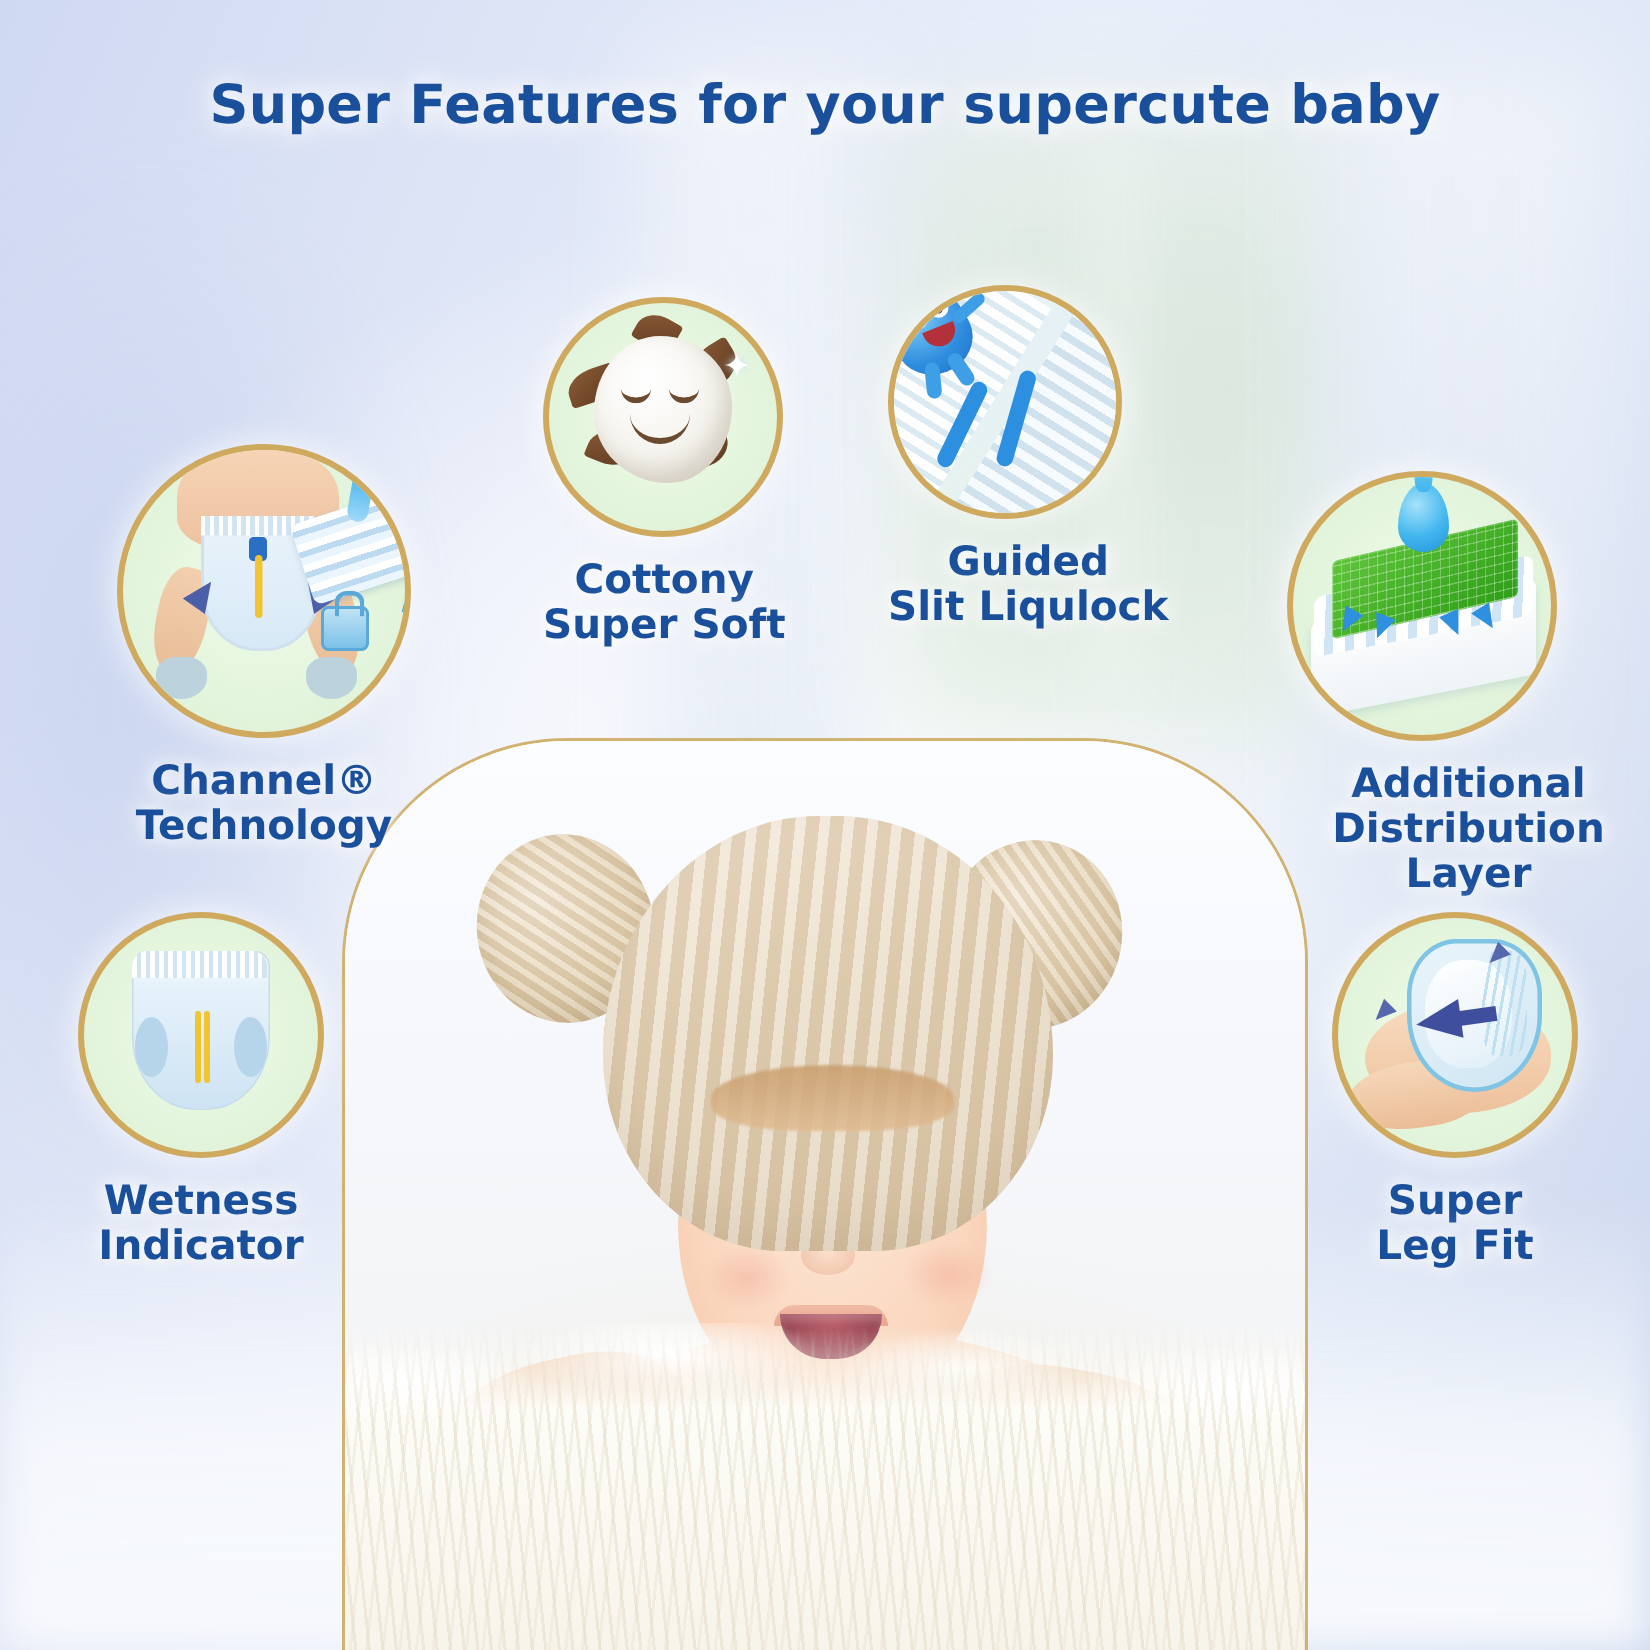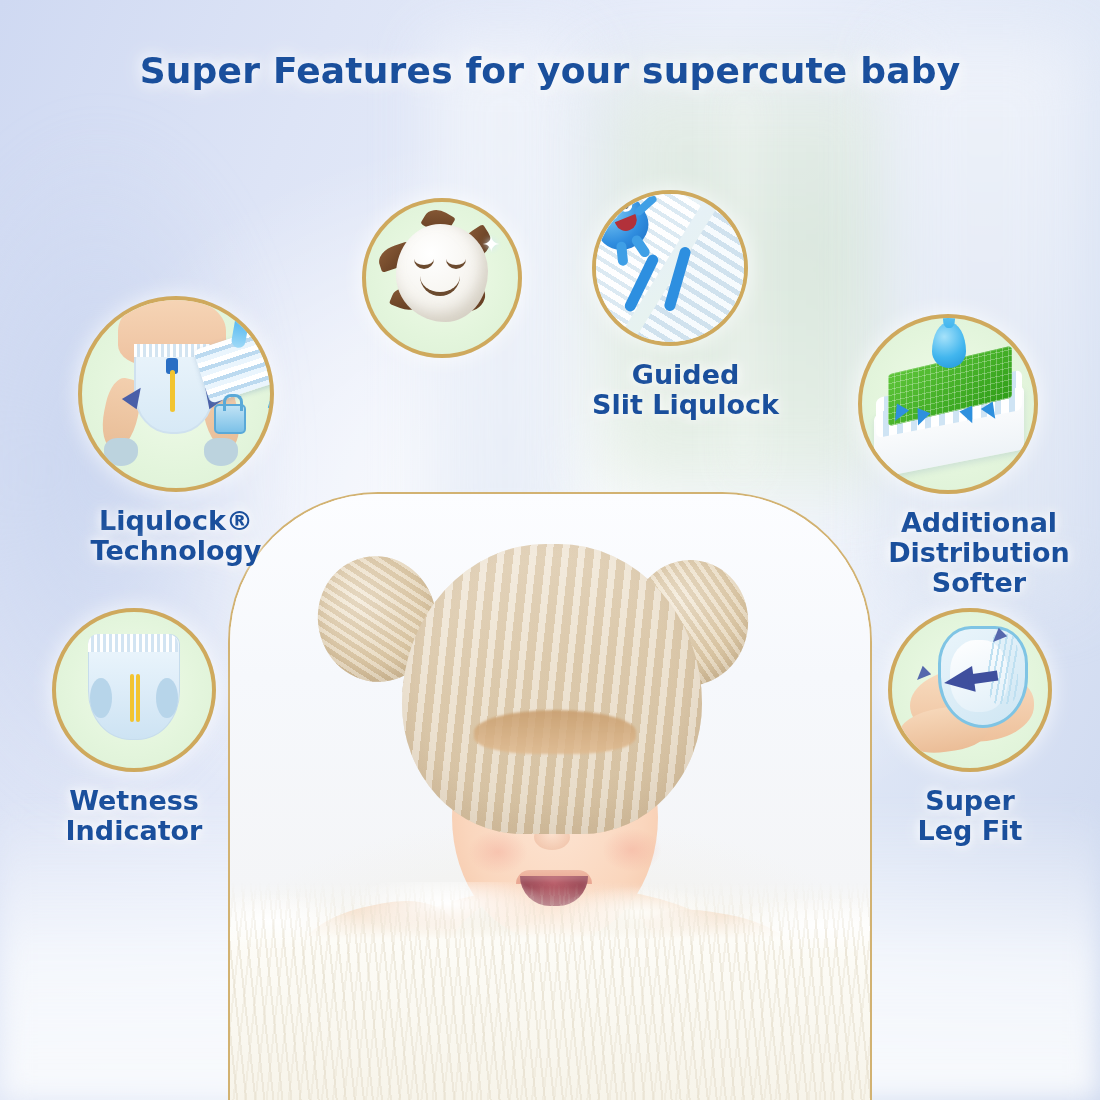--- a/index.html
+++ b/index.html
@@ -377,37 +377,39 @@
         <div class="wband"></div>
       <div class="logo"></div>
         <div class="ystrip"></div>
       <div class="arrowA"></div>
         <div class="arrowB"></div>
       <div class="pad"></div>
         <div class="jet"></div>
       <div class="swoosh"></div>
         <div class="lock"></div>
     </div>
-    <div class="caption">Liqulock®
+    <div class="caption">Channel®
 Technology</div>
   </div>
 
   <div class="feature f2">
     <div class="circle">
       <div class="husk h1"></div>
         <div class="husk h2"></div>
         <div class="husk h3"></div>
       <div class="husk h4"></div>
         <div class="husk h5"></div>
       <div class="boll"></div>
       <div class="eyeC l"></div>
         <div class="eyeC r"></div>
       <div class="smile"></div>
       <div class="spark">✦</div>
     </div>
+    <div class="caption">Cottony
+Super Soft</div>
   </div>
 
   <div class="feature f3">
     <div class="circle">
       <div class="sheetA"></div>
         <div class="sheetB"></div>
       <div class="chanL"></div>
         <div class="chanR"></div>
       <div class="drop">
         <div class="dArm l"></div>
@@ -430,21 +432,21 @@
       <div class="lay1">
           <div class="mesh"></div>
         </div>
       <div class="ar ar1"></div>
         <div class="ar ar2"></div>
       <div class="ar ar3"></div>
         <div class="ar ar4"></div>
       <div class="wdrop"></div>
     </div>
     <div class="caption">Additional
-Distribution Softer</div>
+Distribution Layer</div>
   </div>
 
   <div class="feature f5">
     <div class="circle">
       <div class="pant"></div>
       <div class="hole l"></div>
         <div class="hole r"></div>
       <div class="band"></div>
       <div class="ind"></div>
         <div class="ind2"></div>

